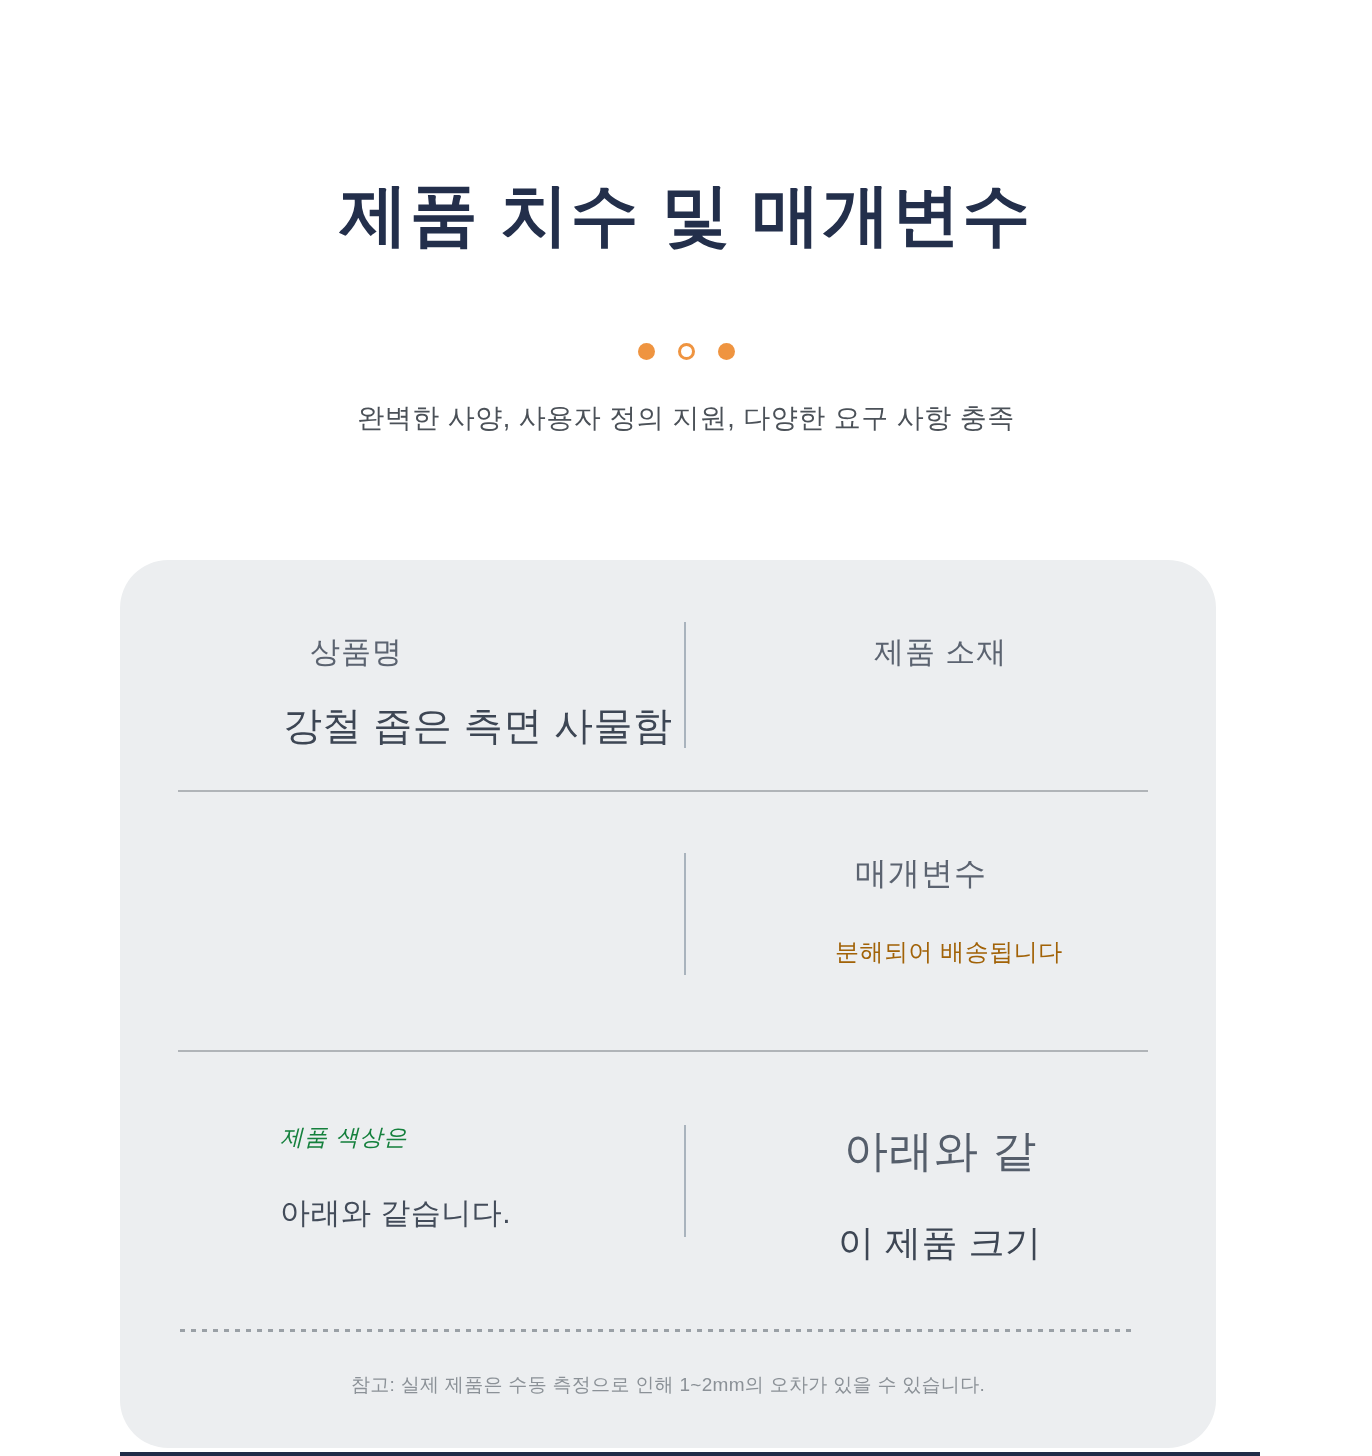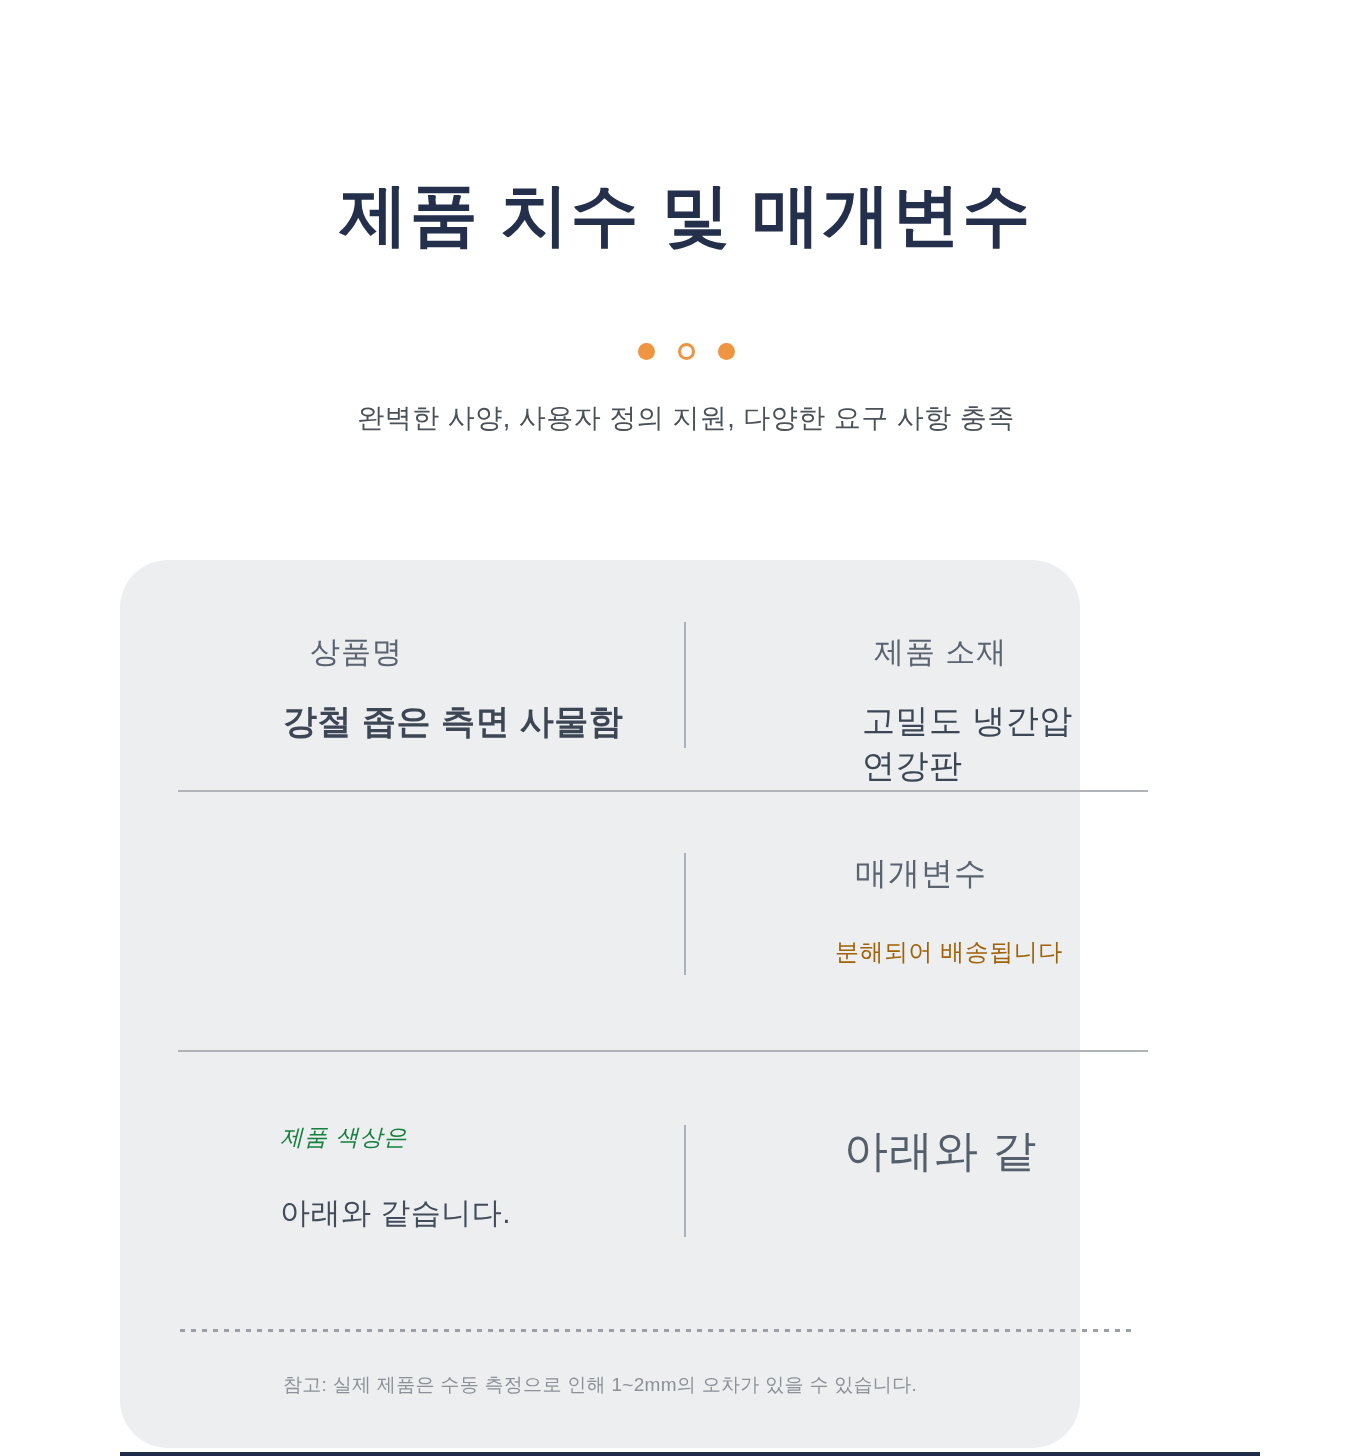--- a/index.html
+++ b/index.html
@@ -45,36 +45,36 @@
     text-align: center;
     font-size: 27px;
     font-weight: 400;
     letter-spacing: 0.5px;
     color: #4b5158;
   }
 
   .spec-card {
     position: absolute;
     left: 120px; top: 560px;
-    width: 960px; height: 888px;
+    width: 1096px; height: 888px;
     background: #eceef0;
     border-radius: 48px;
   }
 
   .cell { position: absolute; }
   .cell .label {
     font-size: 30px;
     color: #5b6370;
     letter-spacing: 1px;
   }
   .cell .value { color: #3d4654; letter-spacing: 0.5px; }
 
   .cell-r1-left  { top: 72px;  left: 163px; }
   .cell-r1-left  .label { padding-left: 27px; }
-  .cell-r1-left  .value { margin-top: 26px; font-size: 34px; font-weight: bold; }
+  .cell-r1-left  .value { margin-top: 26px; font-size: 39px; }
 
   .cell-r1-right { top: 72px;  left: 742px; }
   .cell-r1-right .label { padding-left: 12px; }
   .cell-r1-right .value { margin-top: 26px; font-size: 33px; }
 
   .cell-r2-left  { top: 290px; left: 160px; }
   .cell-r2-left  .label { padding-left: 25px; }
   .cell-r2-left  .value { margin-top: 28px; font-size: 38px; font-weight: 500; color: #39424f; }
 
   .cell-r2-right { top: 292px; left: 715px; }
@@ -147,21 +147,20 @@
 
 <div class="spec-card">
 
   <div class="cell cell-r1-left">
     <div class="label">상품명</div>
     <div class="value">강철 좁은 측면 사물함</div>
   </div>
 
   <div class="cell cell-r1-right">
     <div class="label">제품 소재</div>
-    <div class="value">고밀도 냉간압연강판</div>
   </div>
 
   <div class="vdivider vdivider-1"></div>
   <div class="hdivider hdivider-1"></div>
 
 
   <div class="cell cell-r2-right">
     <div class="label">매개변수</div>
     <div class="value">분해되어 배송됩니다</div>
   </div>
@@ -169,20 +168,21 @@
   <div class="vdivider vdivider-2"></div>
   <div class="hdivider hdivider-2"></div>
 
   <div class="cell cell-r3-left">
     <div class="label">제품 색상은</div>
     <div class="value">아래와 같습니다.</div>
   </div>
 
   <div class="cell cell-r3-right">
     <div class="label">아래와 같</div>
+    <div class="value">이 제품 크기</div>
   </div>
 
   <div class="vdivider vdivider-3"></div>
 
   <div class="dashed-separator"></div>
 
   <div class="note">참고: 실제 제품은 수동 측정으로 인해 1~2mm의 오차가 있을 수 있습니다.</div>
 
 </div>
 

